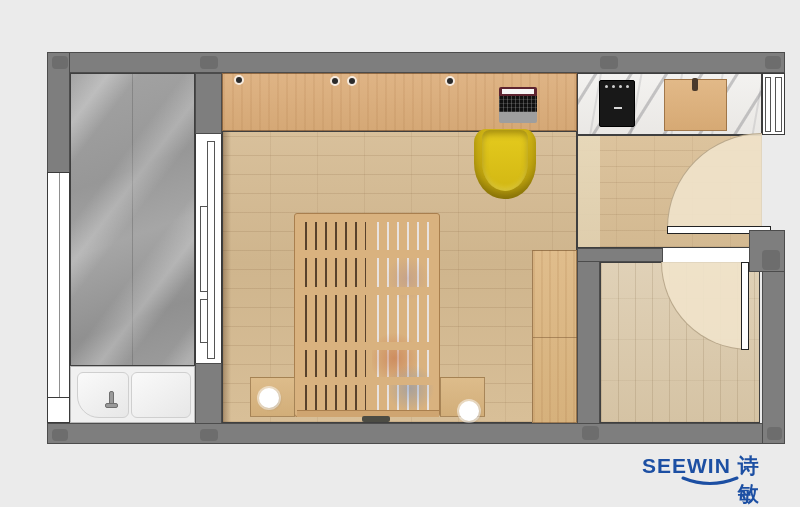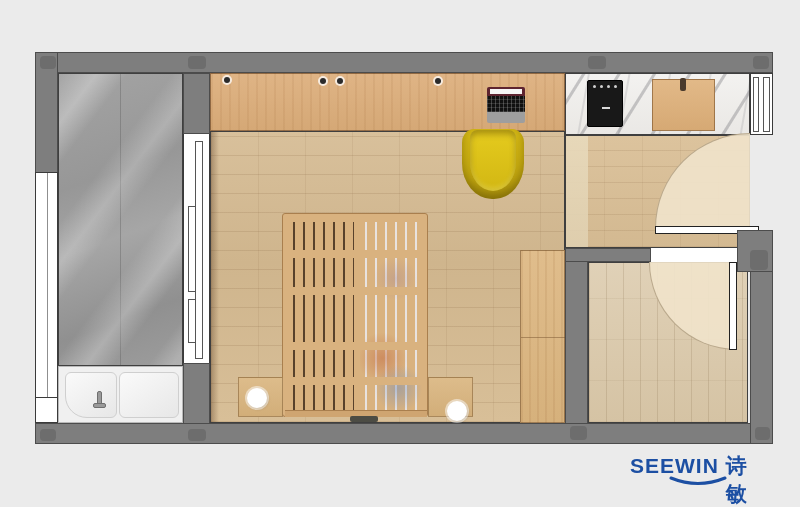--- a/index.html
+++ b/index.html
@@ -2,21 +2,21 @@
 <html><head>
 <meta charset="utf-8">
 <style>
   html,body{margin:0;padding:0;}
   body{
     width:800px;height:507px;overflow:hidden;
     background:#ebebeb;
     font-family:"Liberation Sans", sans-serif;
     position:relative;
   }
-  .plan{position:absolute;left:0;top:0;width:651px;height:507px;}
+  .plan{position:absolute;left:12px;top:0;width:651px;height:507px;}
   .abs{position:absolute;box-sizing:border-box;}
 
   
   .wall{background:#7e7e7e;border:1px solid #4c4c4c;}
   .column{background:#6d6d6d;border-radius:4px;}
 
   
   .marble-gray{
     background:
       linear-gradient(127deg, rgba(255,255,255,0) 0%, rgba(255,255,255,.30) 11%, rgba(255,255,255,0) 20%,

